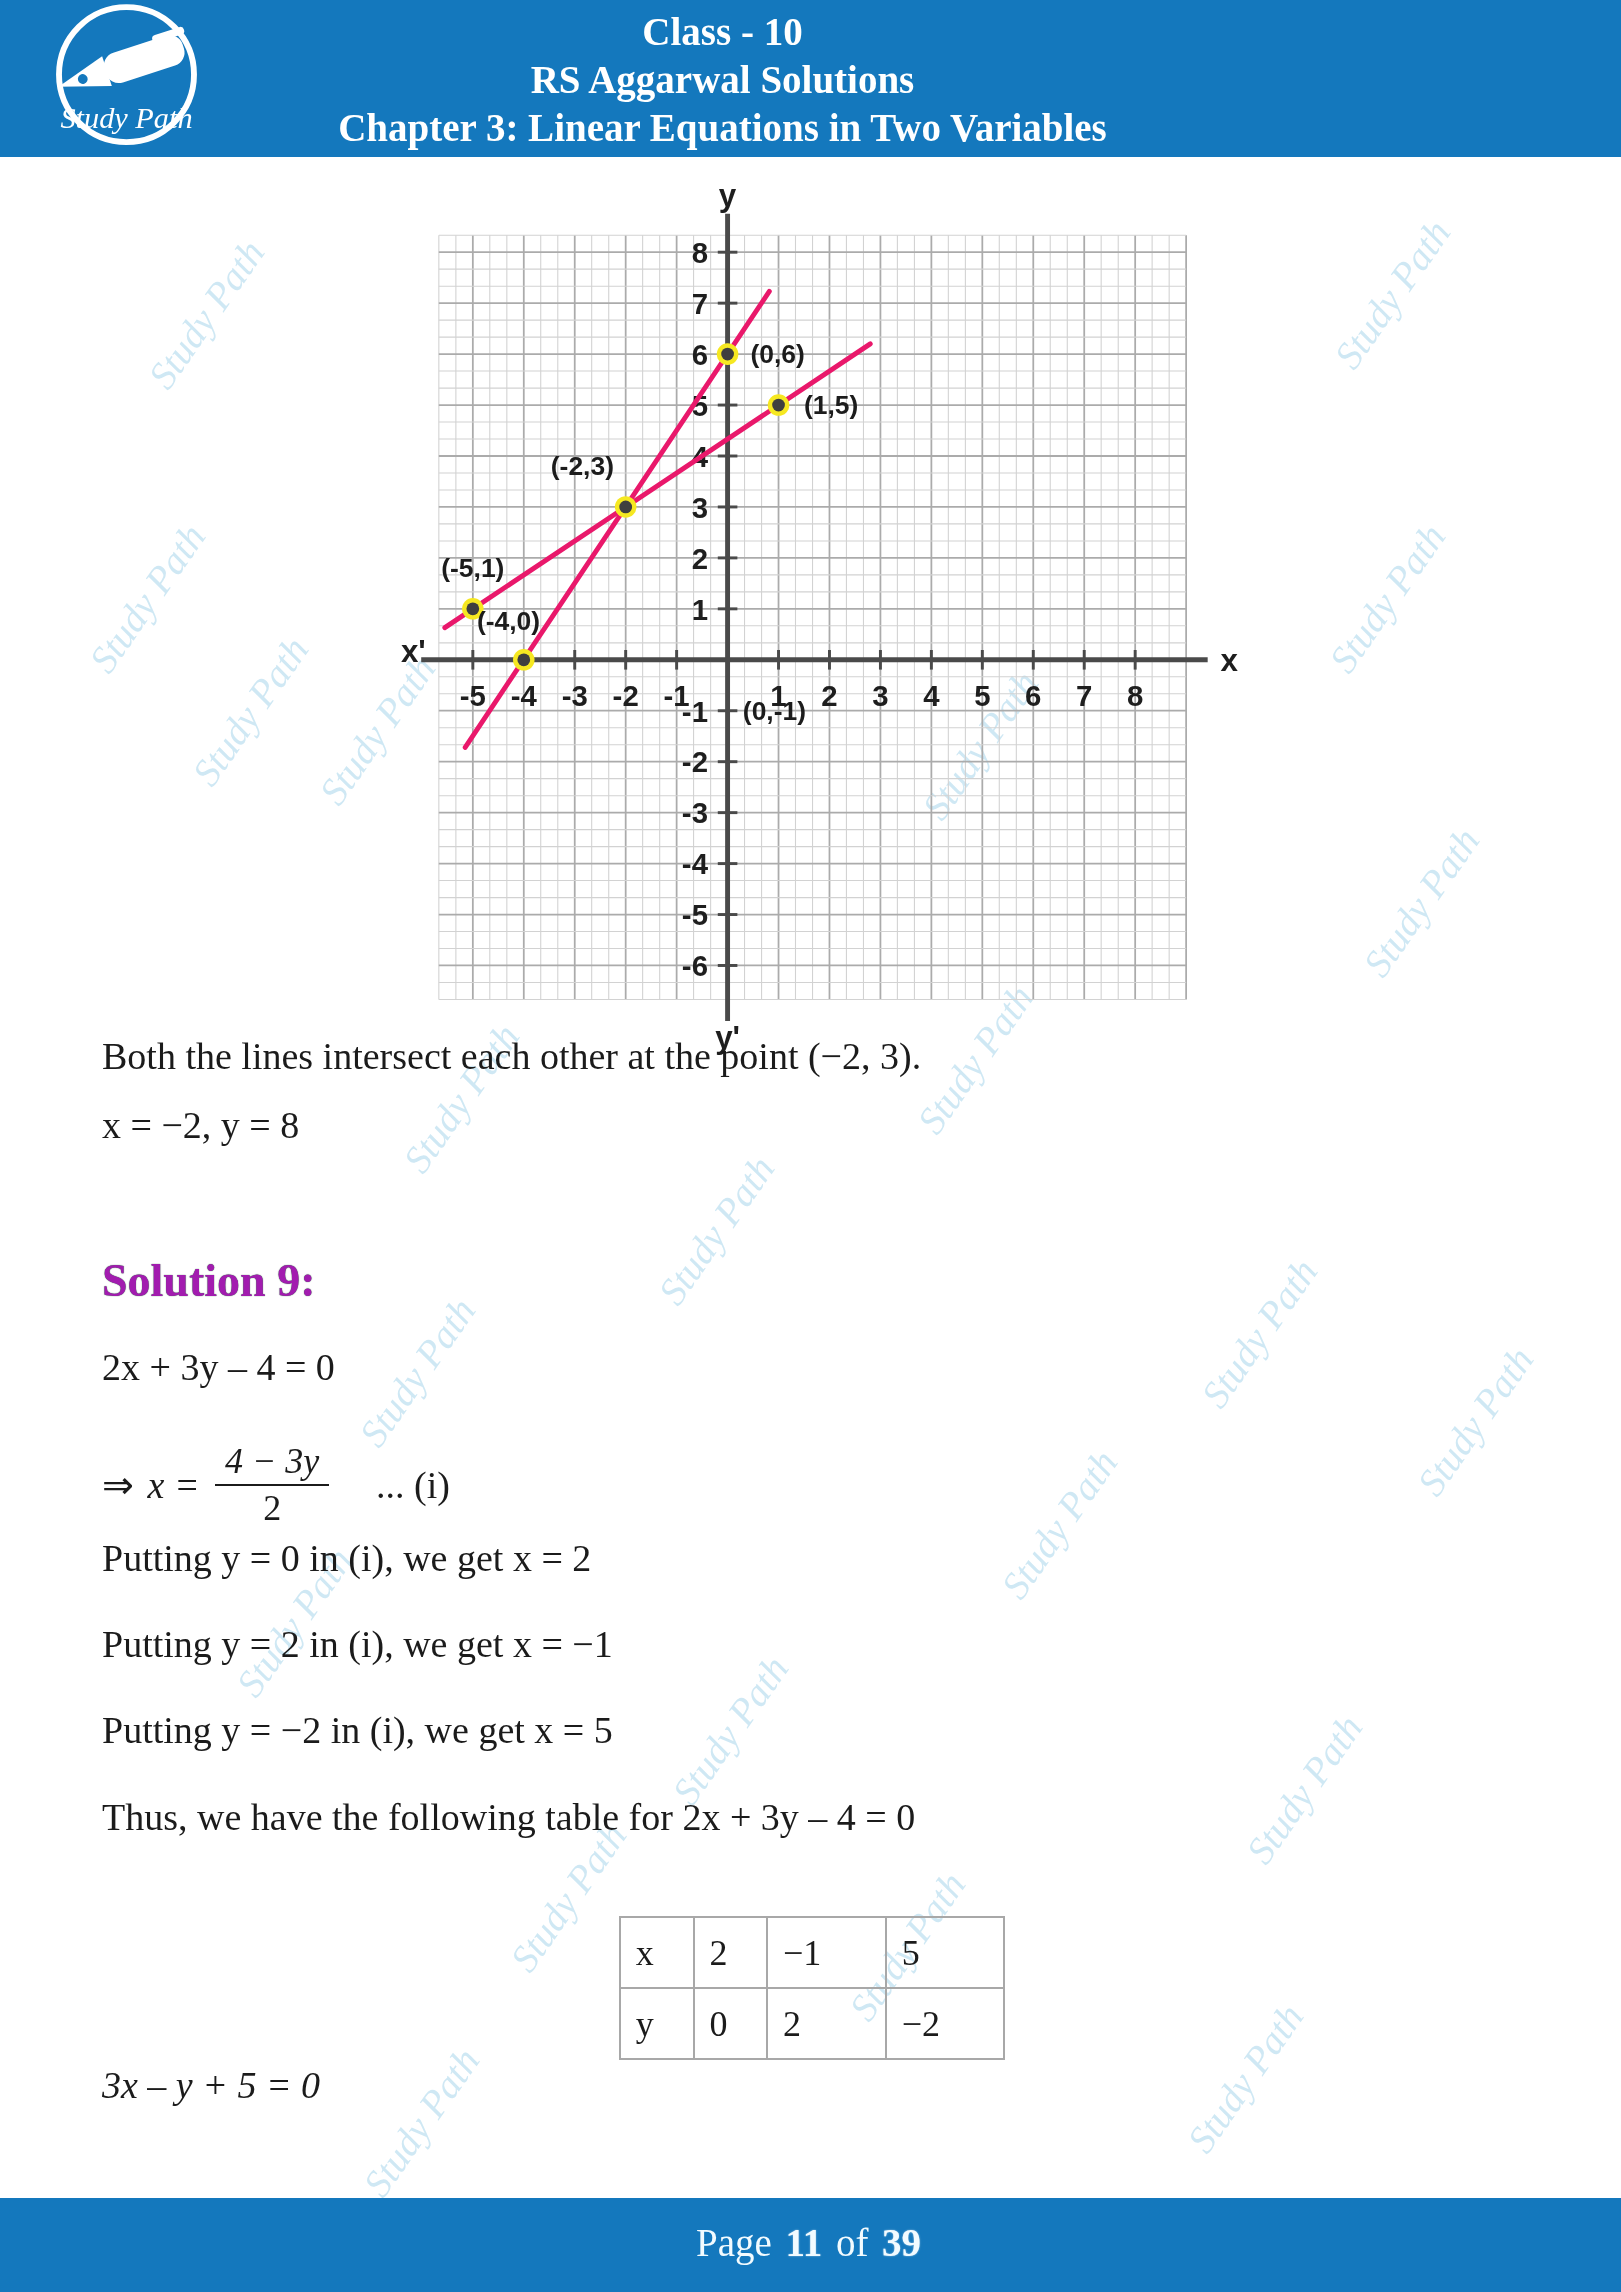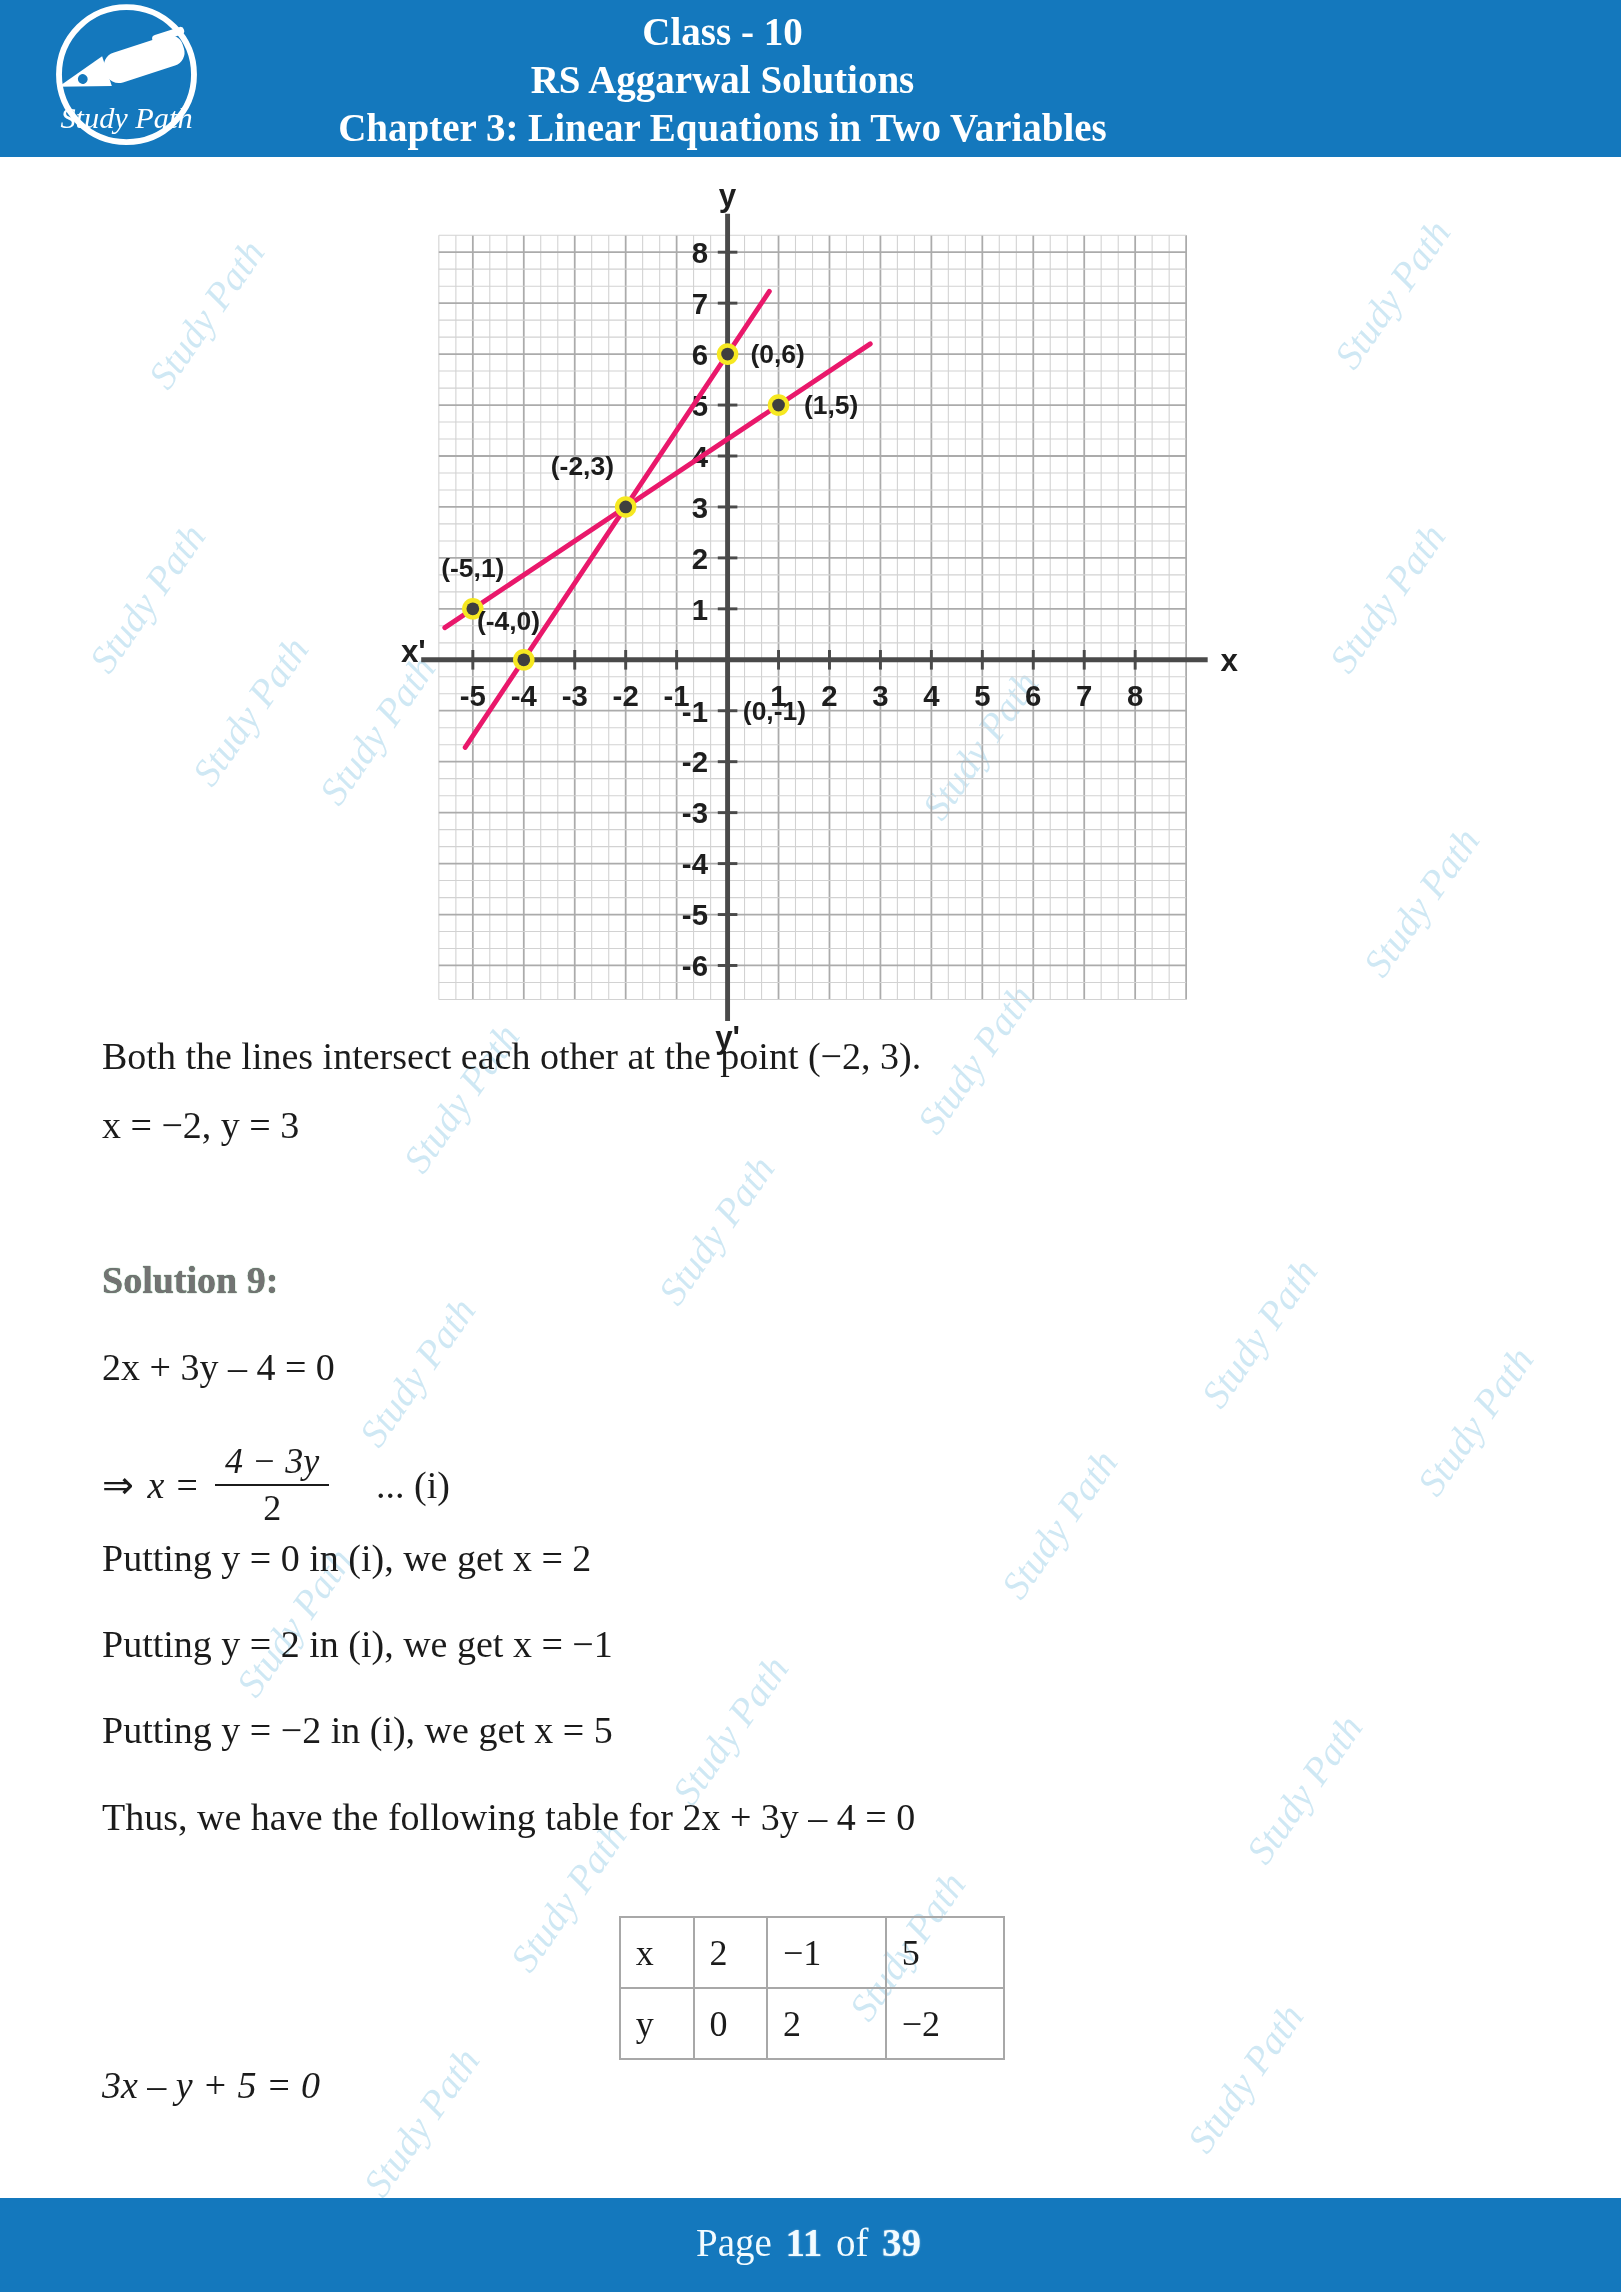--- a/index.html
+++ b/index.html
@@ -14,21 +14,21 @@
   .footer-text{position:absolute;top:2198px;left:0;width:1621px;height:80px;line-height:90px;
         text-align:center;color:#f2fbff;font-size:39px;z-index:7;}
   .pgnum{font-weight:700;margin:0 3.9px;text-shadow:0 0 2px rgba(255,255,255,.55);}
   .wm{position:absolute;z-index:1;font-style:italic;font-size:39px;color:#6fbade;opacity:.33;
       transform:translate(-50%,-50%) rotate(-55deg);white-space:nowrap;pointer-events:none;}
   .fig{position:absolute;left:397px;top:165px;z-index:2;}
   .fig-tick{font-family:"Liberation Sans",sans-serif;font-weight:800;font-size:30px;fill:#1e1e1e;}
   .fig-pt{font-family:"Liberation Sans",sans-serif;font-weight:700;font-size:27px;fill:#1c1c1c;}
   .fig-axis{font-family:"Liberation Sans",sans-serif;font-weight:800;font-size:32px;fill:#1e1e1e;}
   .t{position:absolute;font-size:38px;line-height:47px;white-space:nowrap;z-index:4;}
-  .heading{color:#737373;font-weight:700;font-size:38px;text-shadow:0 0 1px #0e5c26;}
+  .heading{color:#a21caf;font-weight:700;font-size:46px;text-shadow:0 0 1px #0e5c26;}
   .it{font-style:italic;}
   .frac-row{position:absolute;left:102px;top:1439px;display:flex;align-items:center;z-index:4;font-size:38px;}
   .frac-arrow{margin-right:13.7px;}
   .frac{display:inline-block;text-align:center;margin-left:15.7px;}
   .frac .num,.frac .den{display:block;font-size:36px;line-height:45px;padding:0 9.8px;}
   .frac .bar{display:block;border-top:2.9px solid #1b1b1b;}
   .frac-ref{margin-left:47px;}
   .eq4-row{position:absolute;left:102px;top:2147px;display:flex;align-items:baseline;z-index:4;font-size:38px;}
   .eq4-row .ref{margin-left:33px;margin-top:45px;}
   table.vals{position:absolute;left:619px;top:1916px;border-collapse:collapse;z-index:4;
@@ -260,21 +260,21 @@
           <circle cx="77.0" cy="453.0" r="6.5" fill="#3f3f3f"></circle>
           <text class="fig-pt" x="77.0" y="420.8" text-anchor="middle">(-5,1)</text>
           <circle cx="129.0" cy="505.0" r="11" fill="#f6e821"></circle>
           <circle cx="129.0" cy="505.0" r="6.5" fill="#3f3f3f"></circle>
           <text class="fig-pt" x="113.4" y="474.8" text-anchor="middle">(-4,0)</text>
           <text class="fig-pt" x="352.6" y="566.4" text-anchor="start">(0,-1)</text>
         </g>
       </svg></div>
 
   <div class="t" style="left:102px;top:1033px;">Both the lines intersect each other at the point (−2, 3).</div>
-  <div class="t" style="left:102px;top:1102px;">x = −2, y = 3</div>
+  <div class="t" style="left:102px;top:1102px;">x = −2, y = 8</div>
 
   <div class="t heading" style="left:102px;top:1257px;">Solution 9:</div>
   <div class="t" style="left:102px;top:1344px;">2x + 3y – 4 = 0</div>
 
   <div class="frac-row">
     <span class="frac-arrow">⇒</span>
     <span class="it">x =</span>
     <span class="frac">
       <span class="num it">4 − 3y</span>
       <span class="bar"></span>

